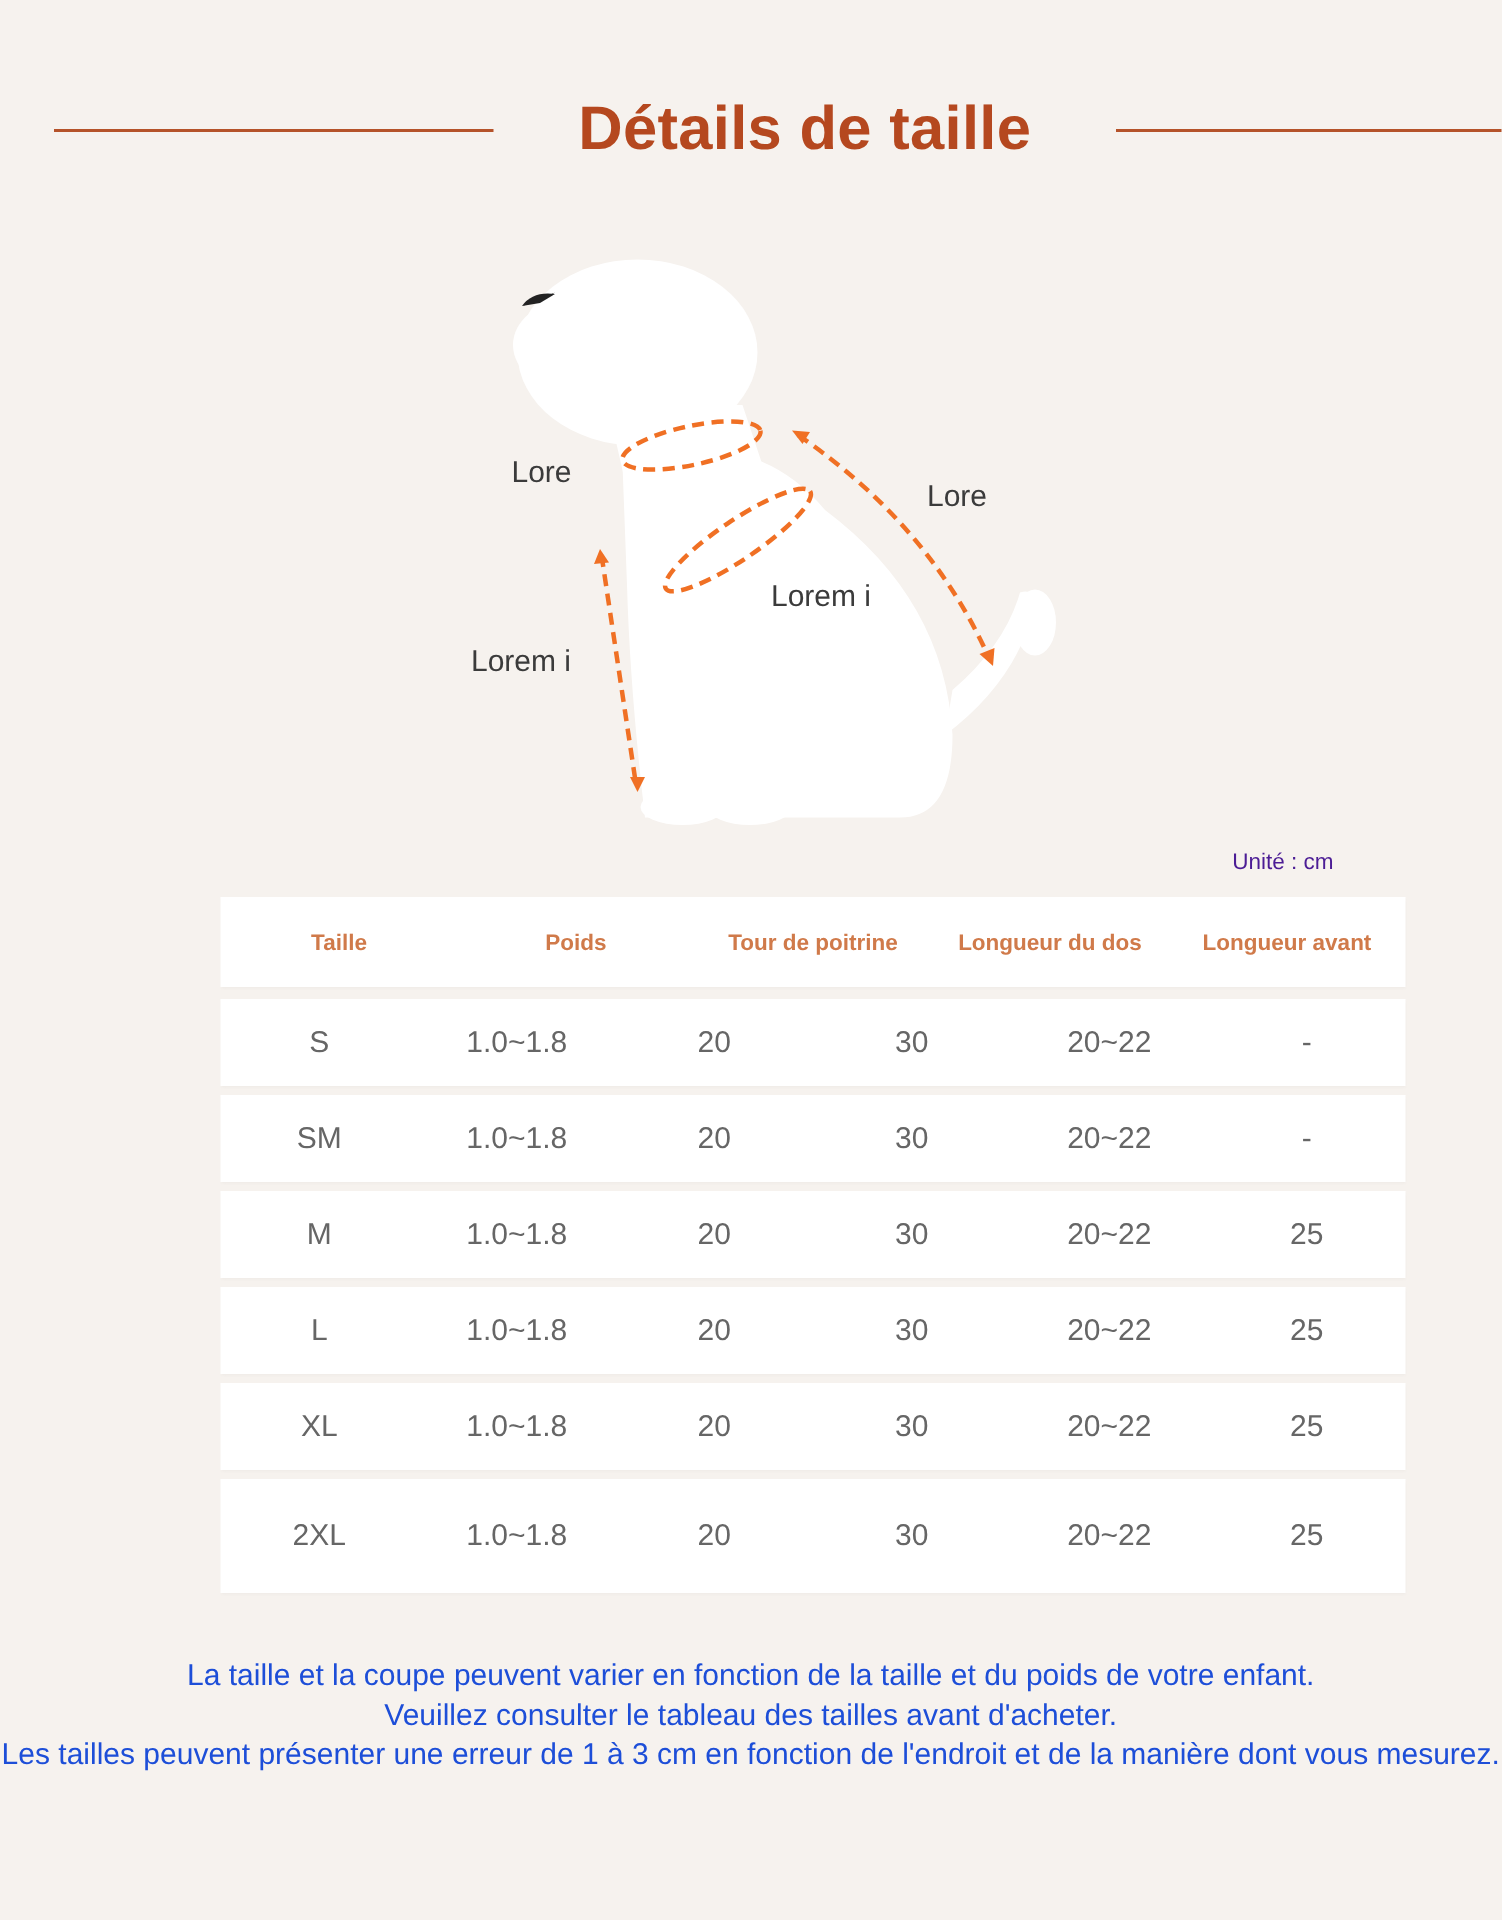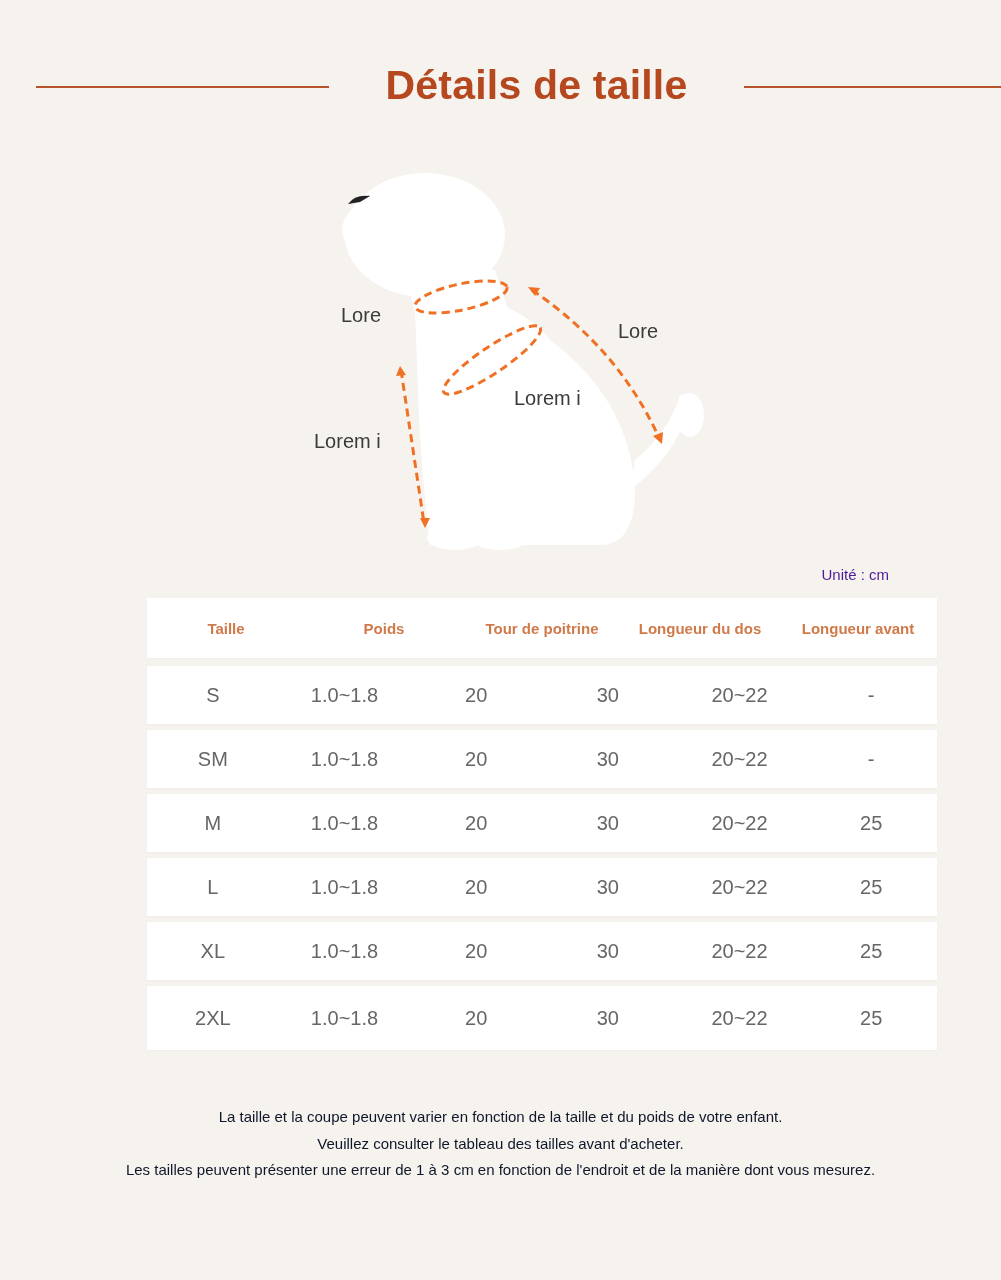--- a/index.html
+++ b/index.html
@@ -21,28 +21,28 @@
   .figure svg { position: absolute; left: 0; top: 0; }
   .flabel { position: absolute; font-size: 20px; color: #3b3b3b; white-space: nowrap; }
   .unit { position: absolute; top: 566px; right: 112px; font-size: 15px; color: #4c1d95; }
   .table { position: absolute; left: 106px; top: 598px; width: 790px; margin-left: 41px; }
   .trow {
     display: flex; background: #ffffff; margin-bottom: 6px;
     box-shadow: 0 1px 2px rgba(0,0,0,0.03);
   }
   .trow.head { height: 60px; margin-bottom: 8px; }
   .trow.body { height: 58px; }
-  .trow.body.last { height: 64px; }
+  .trow.body.last { height: 76px; }
   .cell {
     flex: 1; display: flex; align-items: center; justify-content: center;
     color: #666; font-size: 20px; white-space: nowrap;
   }
   .head .cell { color: #d07a4a; font-size: 15px; font-weight: bold; }
   .notes { position: absolute; top: 1104px; left: 0; width: 1001px; text-align: center; }
-  .notes p { margin: 0; font-size: 15px; color: #0f172a; line-height: 26.5px; }
+  .notes p { margin: 0; font-size: 20px; color: #1d4ed8; line-height: 26.5px; }
 </style>
 </head>
 <body>
 
 <div class="title-row">
   <div class="rule left"></div>
   <div class="title">Détails de taille</div>
   <div class="rule right"></div>
 </div>
 

